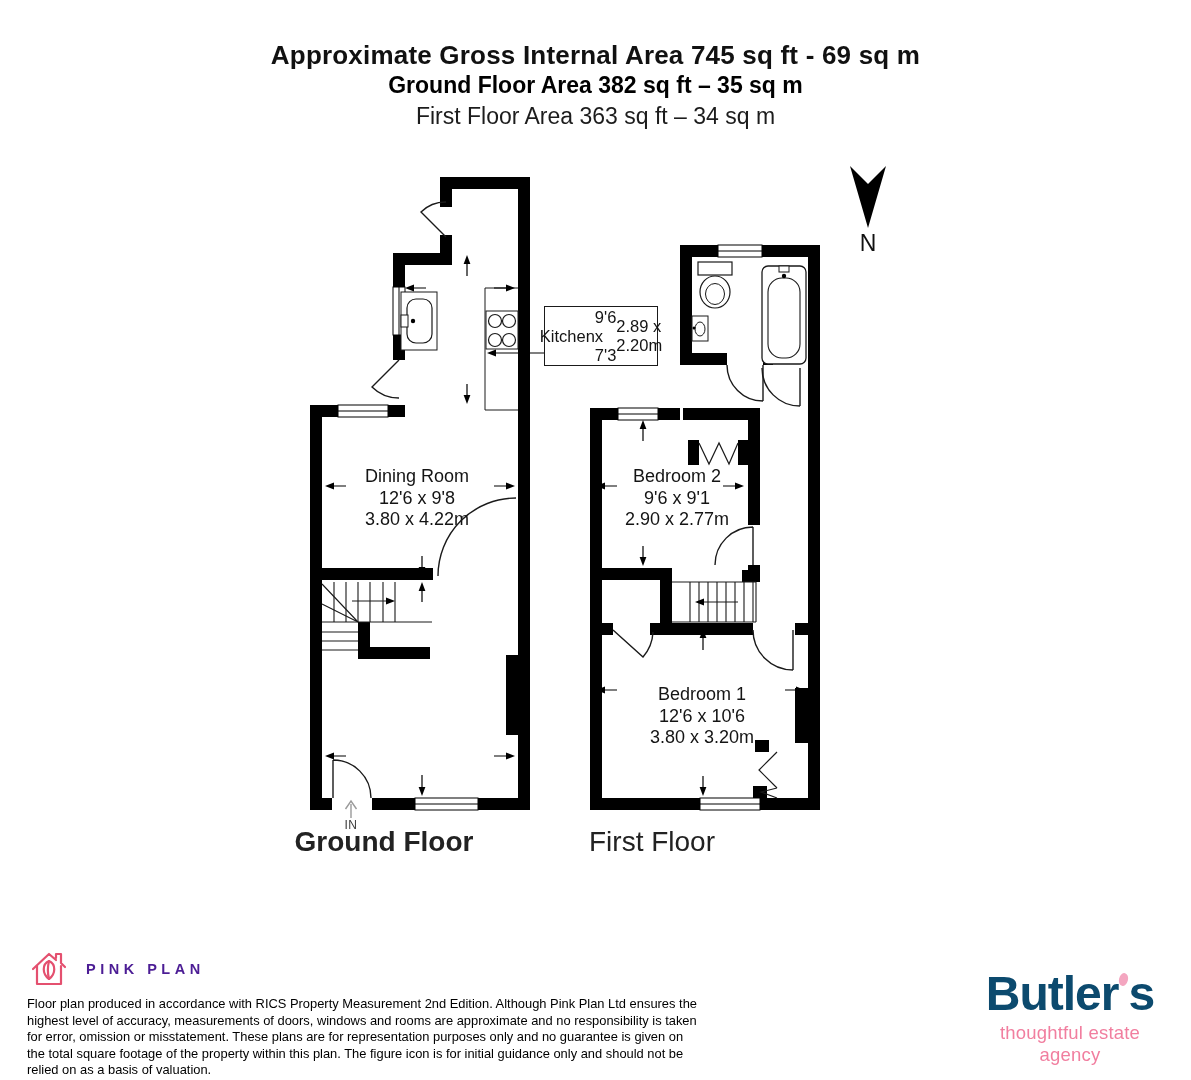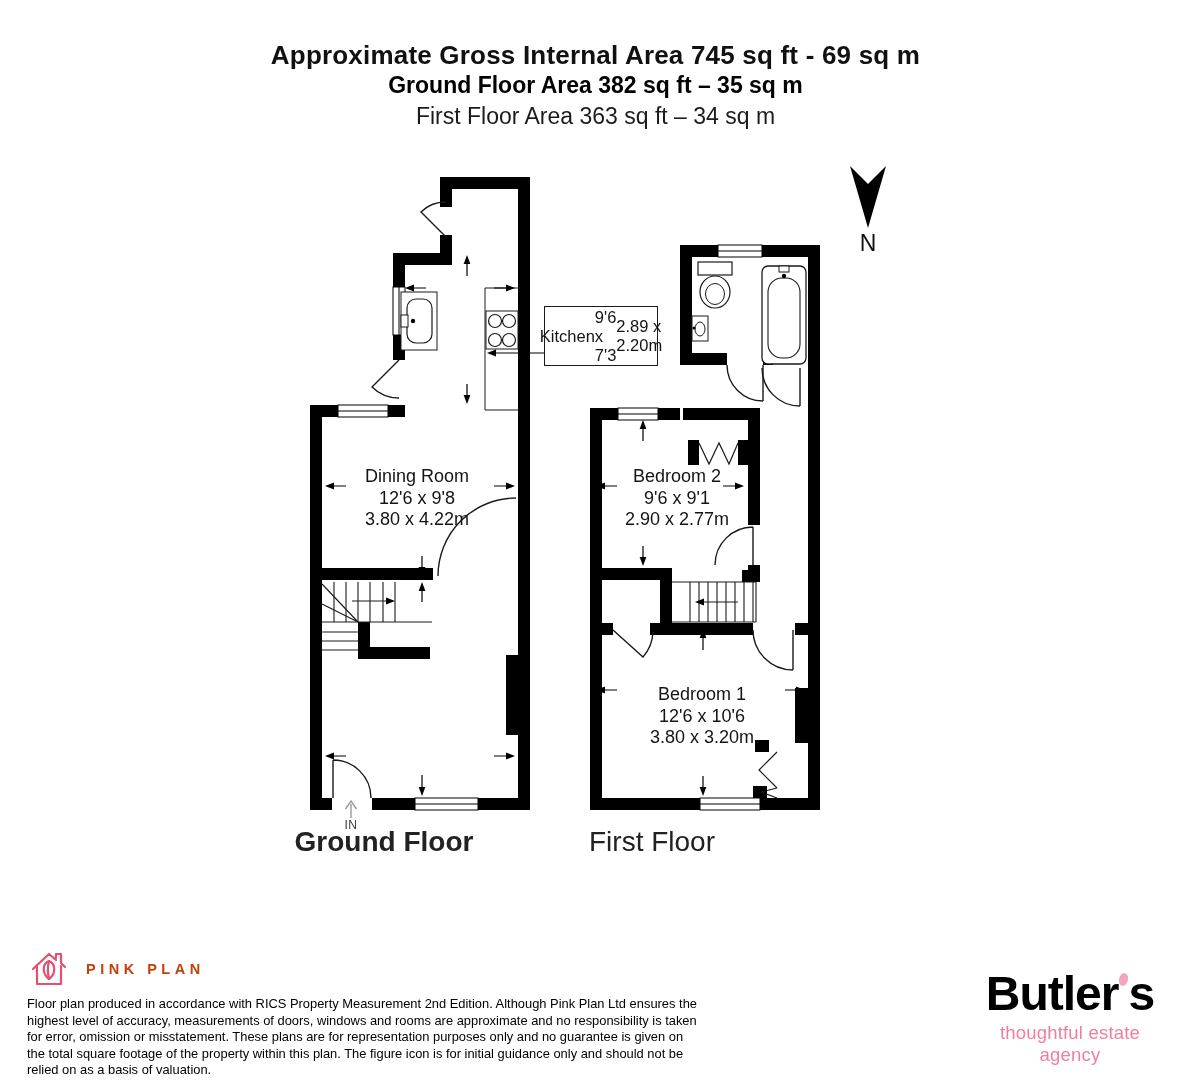--- a/index.html
+++ b/index.html
@@ -17,25 +17,25 @@
       font-size:18px;line-height:21.5px;color:#141414;white-space:nowrap;}
   .kitchen-box{position:absolute;left:544px;top:306px;width:112px;height:58px;
       border:1.5px solid #1a1a1a;background:#fff;display:flex;flex-direction:row;
       justify-content:center;align-items:center;font-size:16.5px;line-height:19px;color:#141414;}
   .floor-label{position:absolute;transform:translateX(-50%);font-size:28px;color:#222;white-space:nowrap;}
   .n-label{position:absolute;left:868px;top:230px;transform:translateX(-50%);font-size:23px;color:#111;}
   .in-label{position:absolute;left:351px;top:818px;transform:translateX(-50%);
       font-size:12px;letter-spacing:0.5px;color:#3a3a3a;}
   
   .pinkplan-wrap{position:absolute;left:26px;top:946px;display:flex;align-items:center;}
-  .pinkplan-name{margin-left:14px;font-size:14.5px;letter-spacing:4.5px;font-weight:600;color:#c2410c;}
+  .pinkplan-name{margin-left:14px;font-size:14.5px;letter-spacing:4.5px;font-weight:600;color:#4c1d95;}
   .disclaimer{position:absolute;left:27px;top:996px;width:676px;font-size:12.9px;
       line-height:1.28;color:#000;}
   .butlers{position:absolute;left:972px;top:970px;width:196px;text-align:center;}
-  .butlers-name{font-size:48px;font-weight:bold;color:#000000;letter-spacing:-1px;line-height:1;}
+  .butlers-name{font-size:48px;font-weight:bold;color:#0c4a6e;letter-spacing:-1px;line-height:1;}
   .apos{display:inline-block;position:relative;width:10px;height:37px;vertical-align:baseline;}
   .apos-dot{position:absolute;left:1px;top:0;width:9px;height:13px;border-radius:50%;
       background:#f4a6c0;transform:rotate(14deg);}
   .butlers-tagline{margin-top:4px;font-size:18.5px;color:#f17e9f;letter-spacing:0.2px;}
 </style>
 </head>
 <body>
 
 <div class="page">
 

